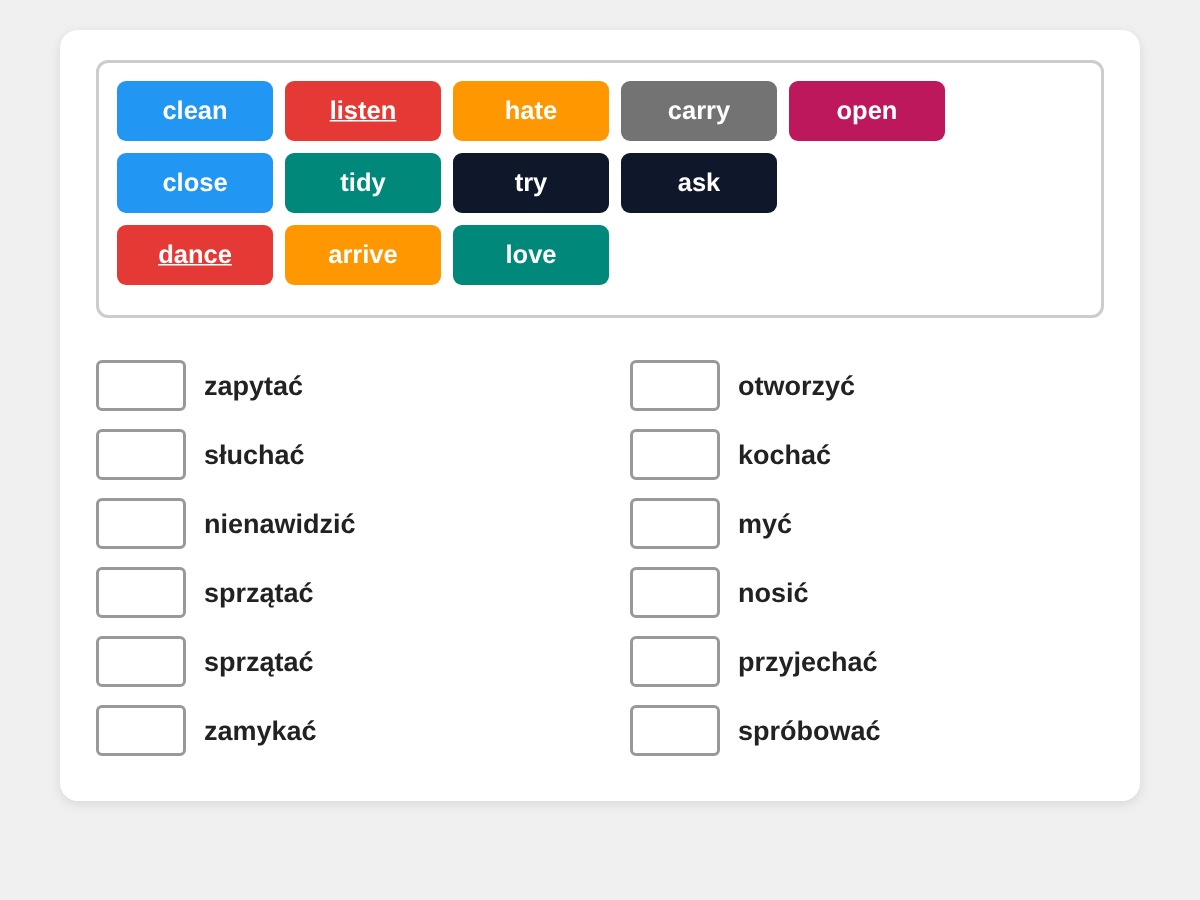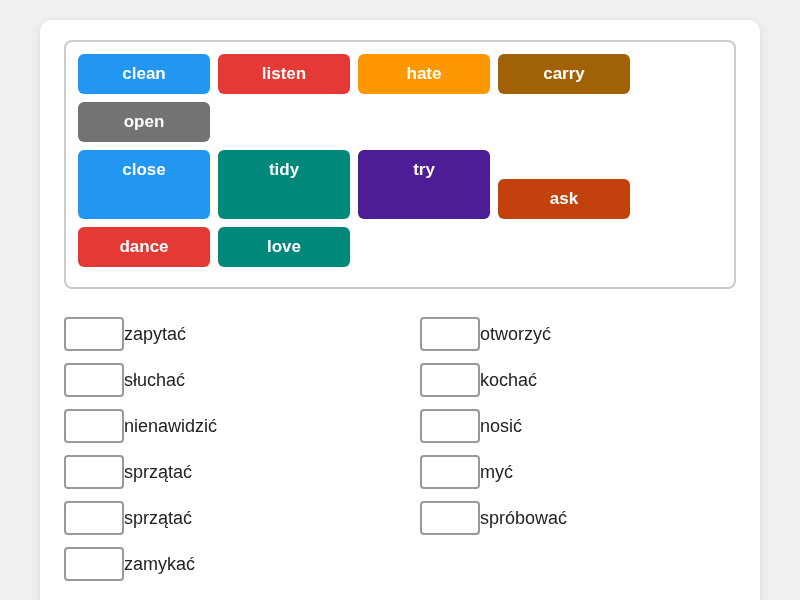--- a/index.html
+++ b/index.html
@@ -27,50 +27,52 @@
     }
     .word-row {
       display: flex;
       gap: 8px;
       margin-bottom: 8px;
       flex-wrap: wrap;
     }
     .word-tile {
       border-radius: 6px;
       padding: 10px 0;
-      width: 132px;
+      width: 104px;
       text-align: center;
       font-weight: bold;
       font-size: 17px;
       color: white;
       cursor: pointer;
       user-select: none;
     }
     .blue { background-color: #2196F3; }
-    .red { background-color: #e53935; }
+    .red { background-color: #e53935; text-decoration: underline; }
     .orange { background-color: #FF9800; }
-    .green-dark { background-color: #a16207; }
-    .purple-light { background-color: #737373; }
+    .green-dark { background-color: #737373; }
+    .purple-light { background-color: #be185d; }
     .green-teal { background-color: #00897B; }
-    .purple-dark { background-color: #4c1d95; }
-    .cyan { background-color: #c2410c; margin-top: 29px; }
+    .purple-dark { background-color: #0f172a; }
+    .cyan { background-color: #0f172a; }
 
     .matching-area {
       display: flex;
       gap: 40px;
     }
     .matching-col {
       flex: 1;
       display: flex;
       flex-direction: column;
       gap: 12px;
     }
     .match-row {
       display: flex;
       align-items: center;
+      gap: 12px;
+      font-weight: bold;
     }
     .drop-box {
       width: 60px;
       height: 34px;
       border: 2px solid #999;
       border-radius: 4px;
       background: white;
       flex-shrink: 0;
     }
     .match-label {
@@ -93,20 +95,21 @@
         <div class="word-tile purple-light">open</div>
       </div>
       <div class="word-row">
         <div class="word-tile blue">close</div>
         <div class="word-tile green-teal">tidy</div>
         <div class="word-tile purple-dark">try</div>
         <div class="word-tile cyan">ask</div>
       </div>
       <div class="word-row">
         <div class="word-tile red">dance</div>
+        <div class="word-tile orange">arrive</div>
         <div class="word-tile green-teal">love</div>
       </div>
     </div>
 
   <div class="matching-area">
     <div class="matching-col">
 
     <div class="match-row">
           <div class="drop-box"></div>
           <span class="match-label">zapytać</span>
@@ -137,25 +140,29 @@
     <div class="match-row">
           <div class="drop-box"></div>
           <span class="match-label">otworzyć</span>
         </div>
         <div class="match-row">
           <div class="drop-box"></div>
           <span class="match-label">kochać</span>
         </div>
         <div class="match-row">
           <div class="drop-box"></div>
+          <span class="match-label">myć</span>
+        </div>
+        <div class="match-row">
+          <div class="drop-box"></div>
           <span class="match-label">nosić</span>
         </div>
         <div class="match-row">
           <div class="drop-box"></div>
-          <span class="match-label">myć</span>
+          <span class="match-label">przyjechać</span>
         </div>
         <div class="match-row">
           <div class="drop-box"></div>
           <span class="match-label">spróbować</span>
         </div>
       </div>
   </div>
 </div>
 
 </body></html>

